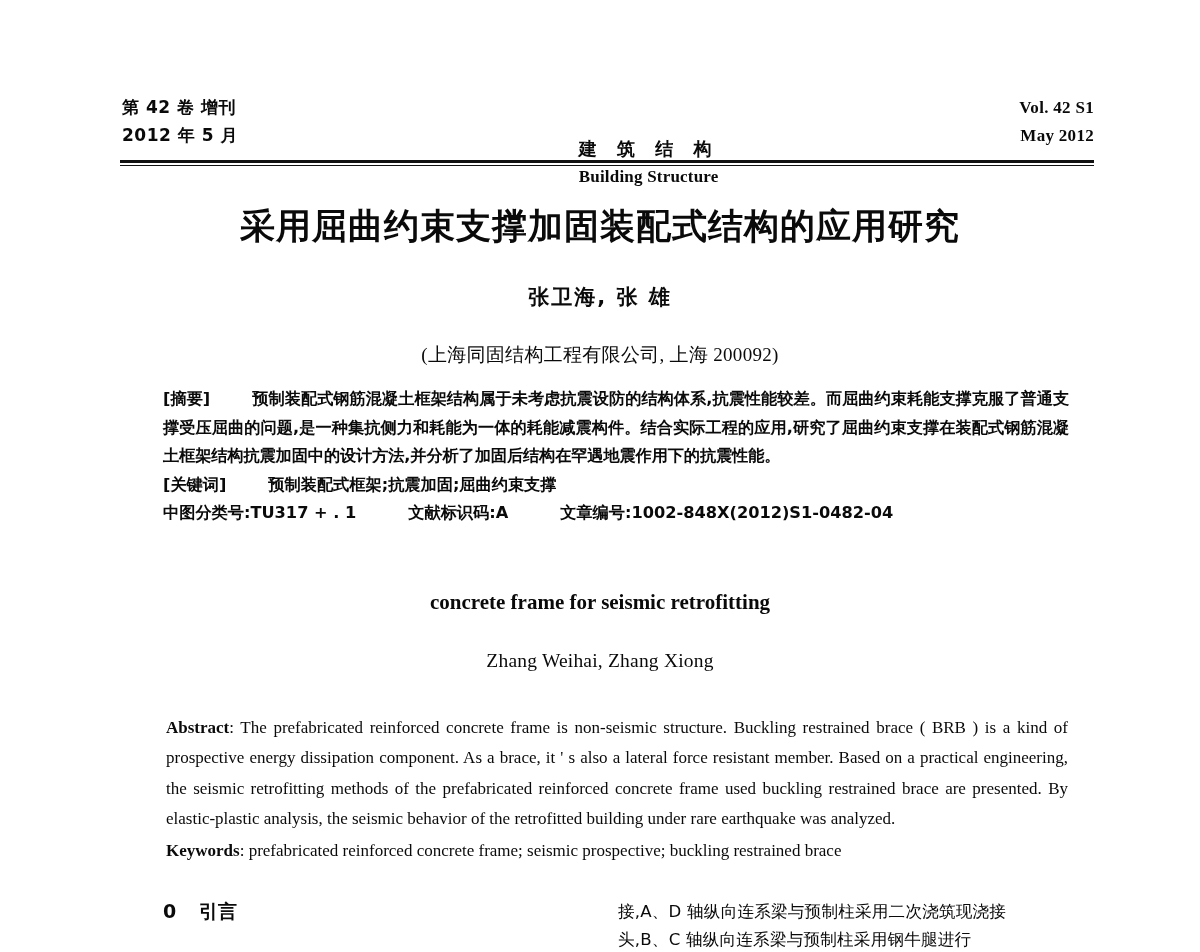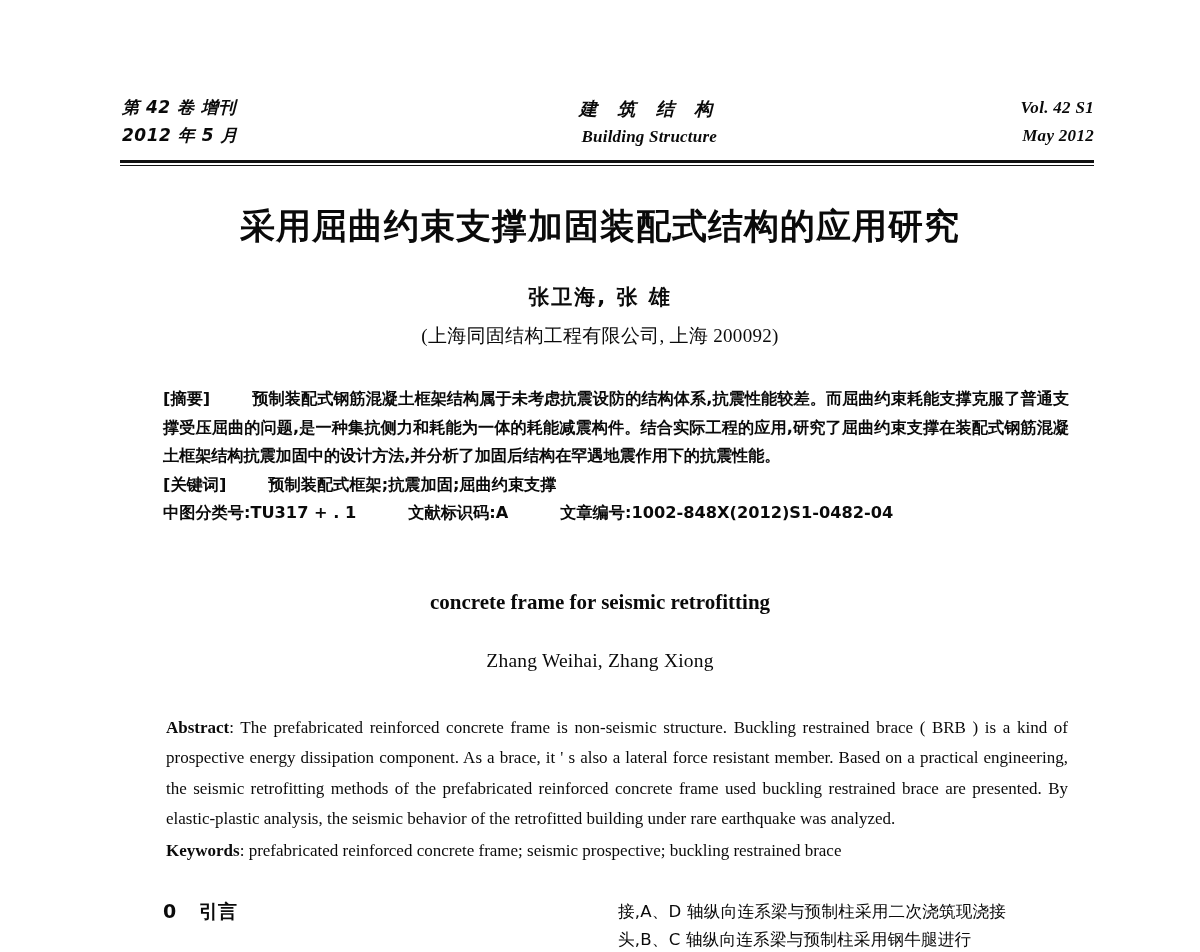--- a/index.html
+++ b/index.html
@@ -23,25 +23,24 @@
 
   
   .masthead {
     position: absolute;
     left: 122px;
     top: 94px;
     width: 972px;
     display: flex;
     justify-content: space-between;
     align-items: flex-start;
-    font-style: italic;
   }
   .mast-col { line-height: 1.62; }
   .mast-left  { text-align: left;  }
-  .mast-mid   { text-align: center; margin-left: 40px; }
+  .mast-mid   { text-align: center; margin-left: 40px; margin-top: 40px; }
   .mast-right { text-align: right; }
 
   .mast-cn {
     font-family: "DejaVu Sans", "Liberation Sans", sans-serif;
     font-size: 17px;
     font-weight: 700;
     letter-spacing: 0.5px;
     white-space: nowrap;
   }
   .mast-journal {
@@ -93,21 +92,21 @@
     top: 283px;
     text-align: center;
     font-family: "DejaVu Sans", "Liberation Sans", sans-serif;
     font-size: 21px;
     font-weight: 700;
     letter-spacing: 2px;
   }
   .affil-cn {
     position: absolute;
     left: 0; right: 0;
-    top: 323px;
+    top: 342px;
     text-align: center;
     font-family: "Liberation Serif", serif;
     font-size: 19px;
     letter-spacing: 0.3px;
   }
 
   
   .cn-block {
     position: absolute;
     left: 163px;

